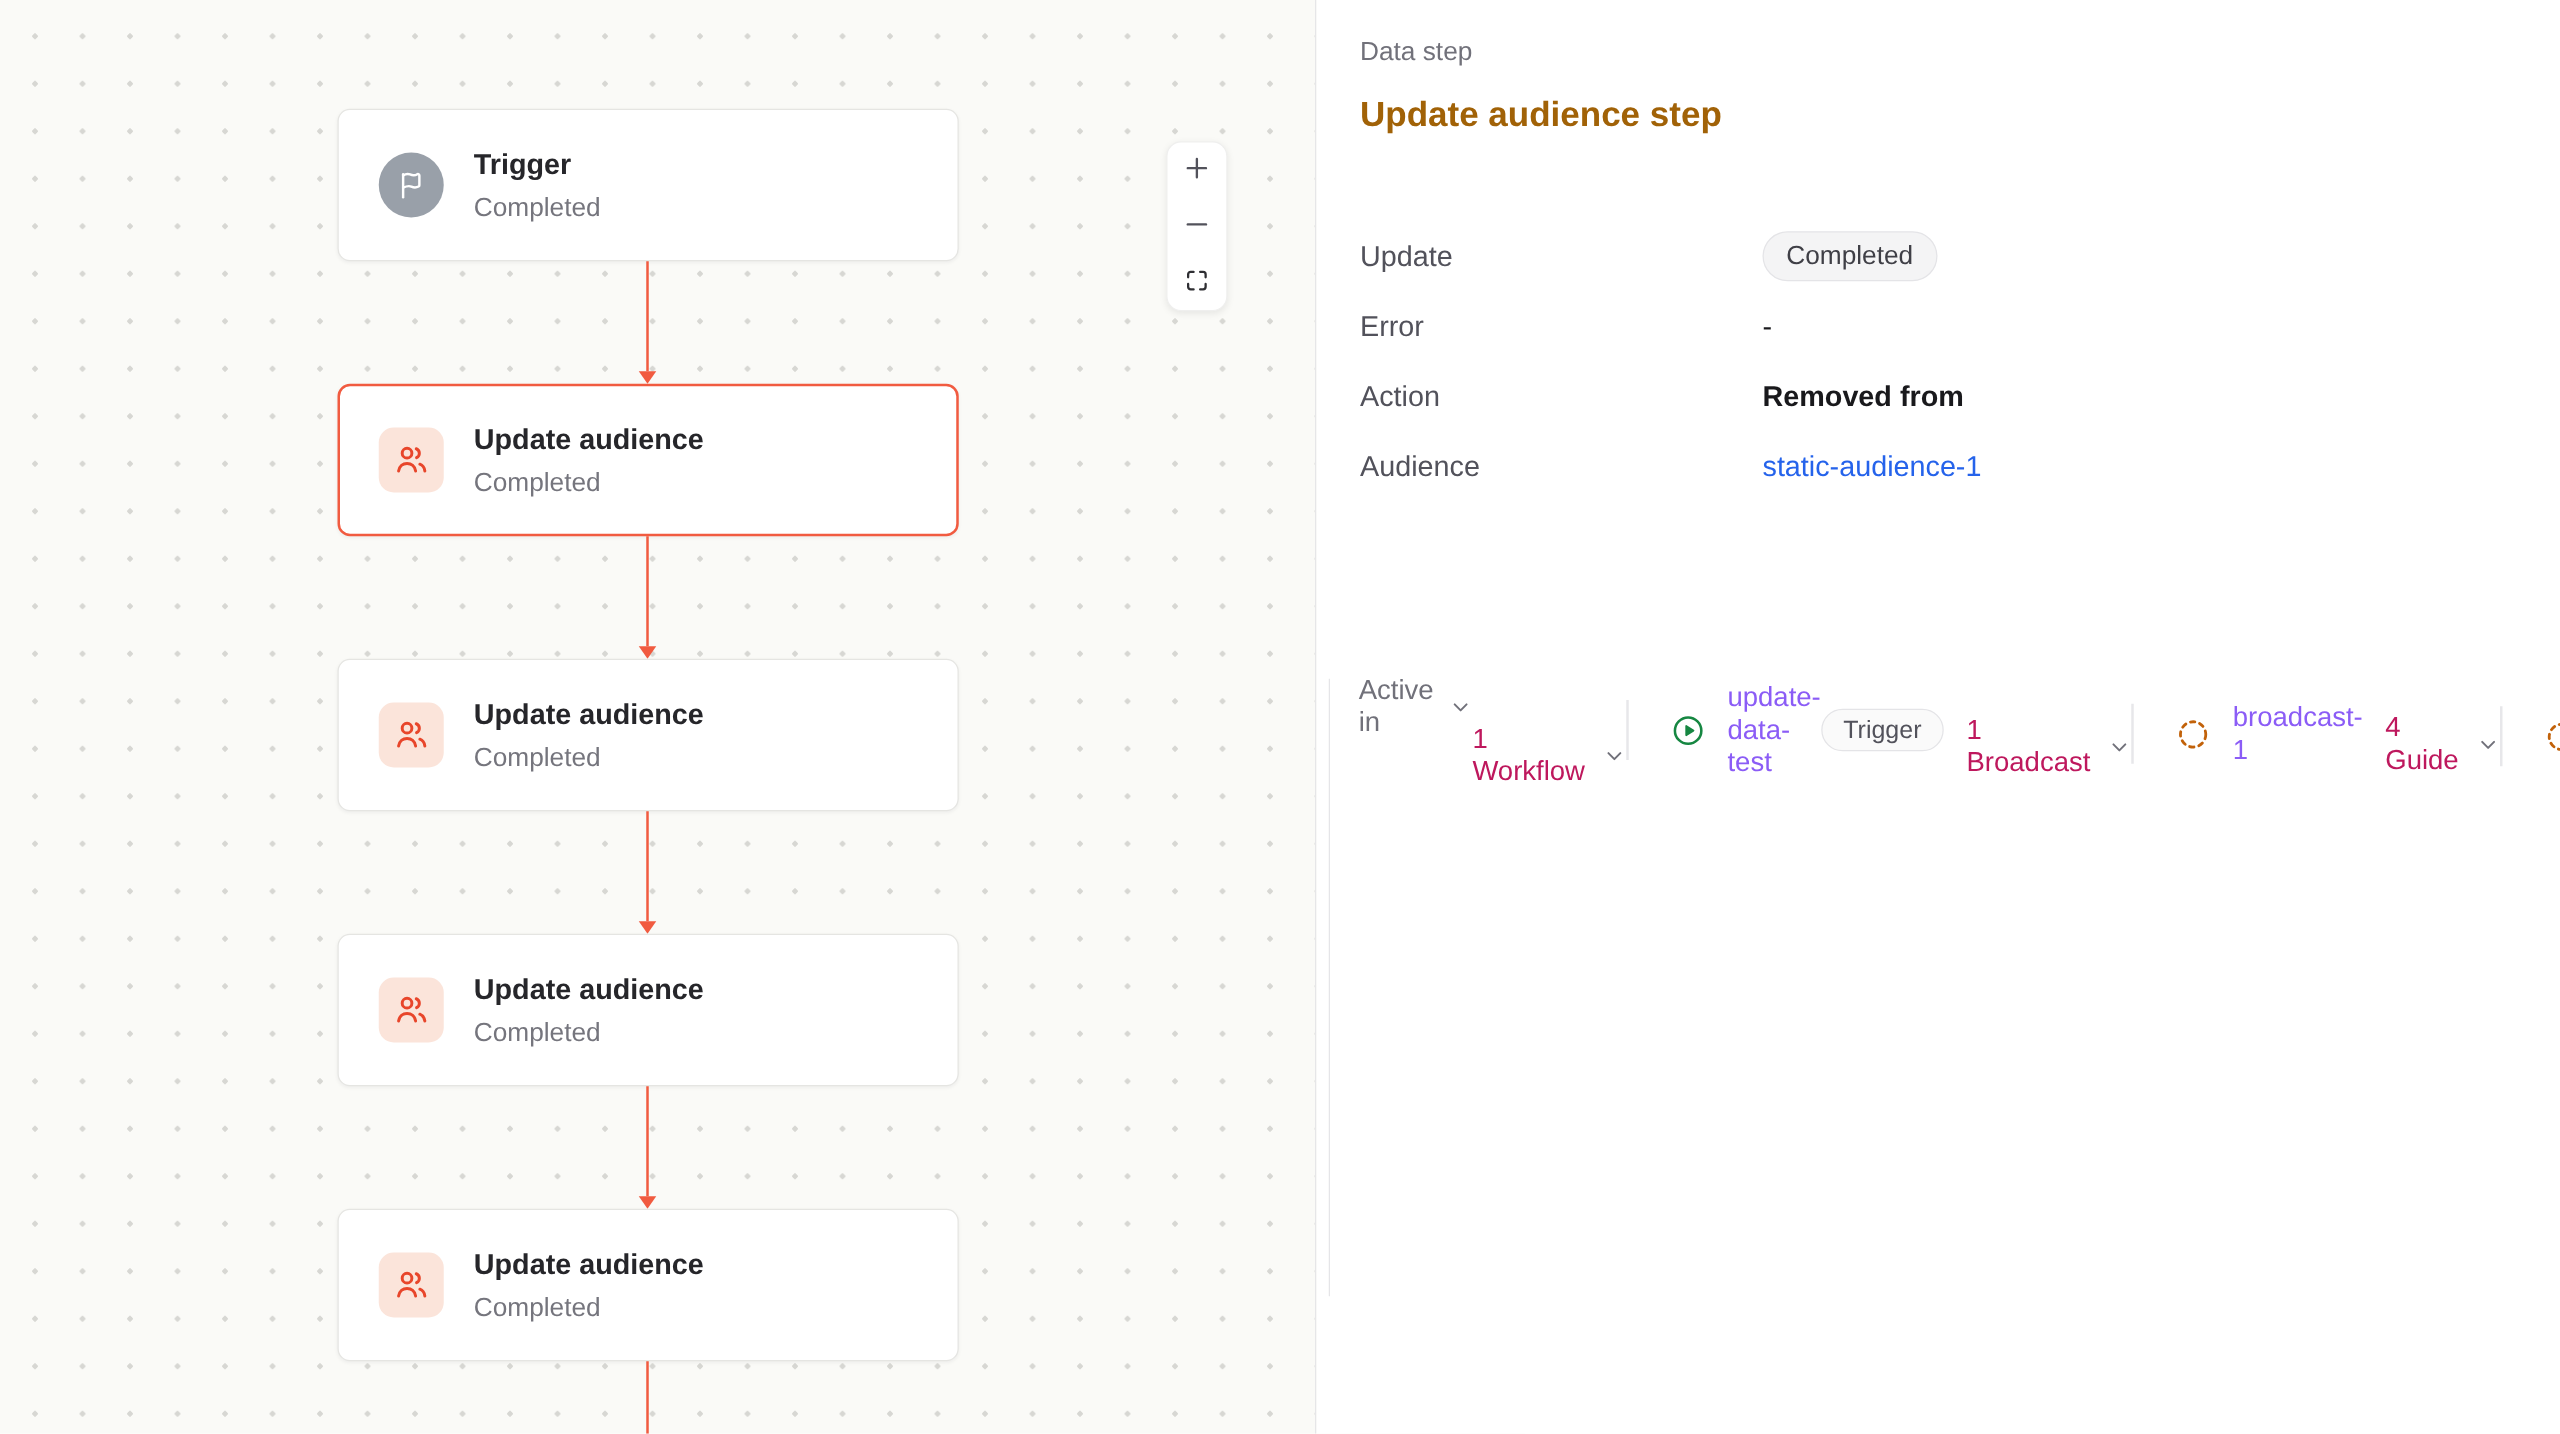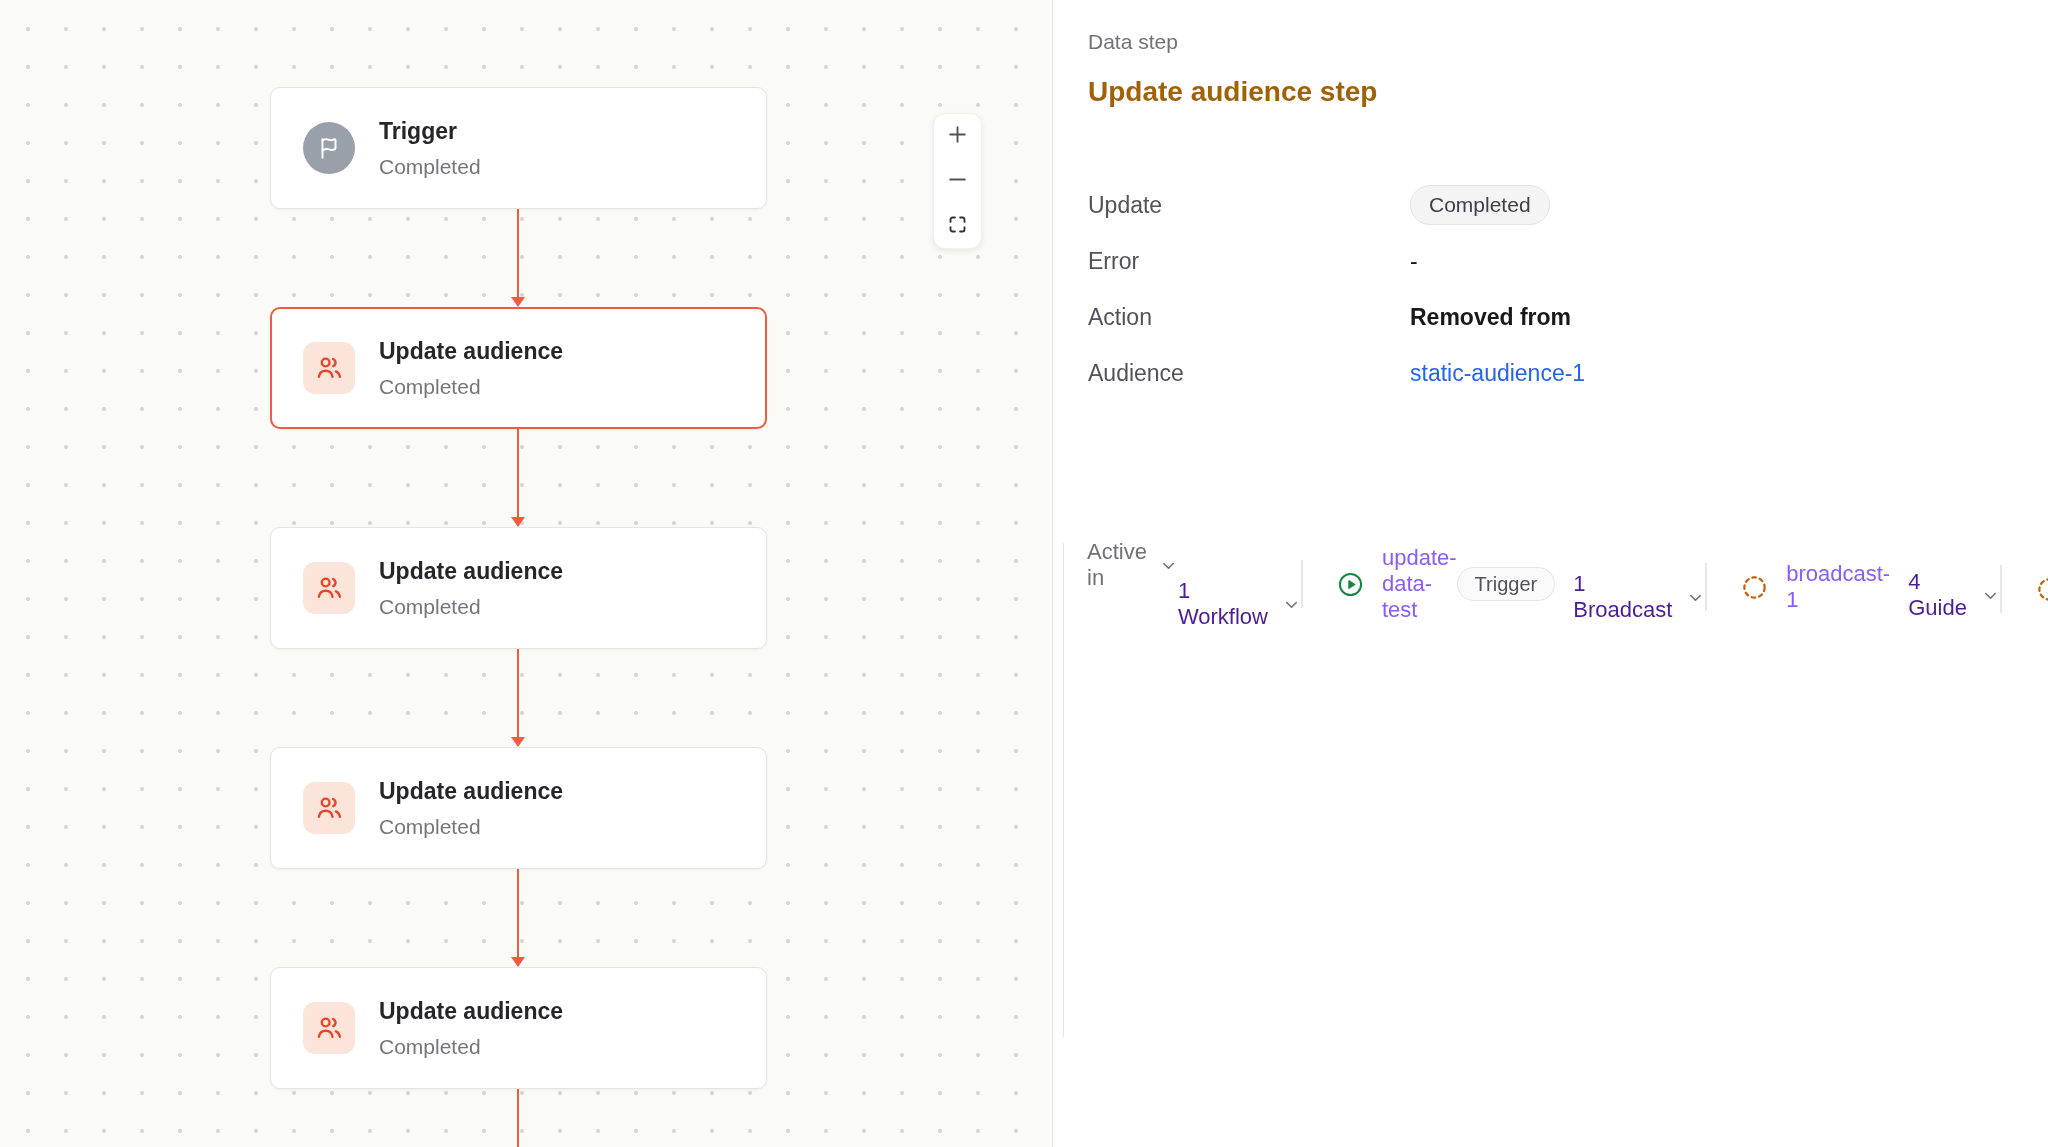--- a/index.html
+++ b/index.html
@@ -61,21 +61,21 @@
   }
 
   .active-block {
     position:absolute; left:9px; top:543px; right:0; height:494px;
     border-left:1px solid #e5e5e8; padding-left:23px;
     display:flex; flex-direction:row;
   }
   .active-head { height:32px; margin-top:6px; display:flex; align-items:center; gap:12px; cursor:pointer; }
   .active-head .lbl { font-size:22px; color:#71717a; }
   .group-head { height:32px; display:flex; align-items:center; gap:14px; cursor:pointer; }
-  .group-head .lbl { font-size:22px; color:#4c1d95; }
+  .group-head .lbl { font-size:22px; color:#be185d; }
   .gh-1 { margin-top:45px; } .gh-2 { margin-top:38px; } .gh-3 { margin-top:36px; }
   .group-item {
     height:48px; display:flex; align-items:center;
     border-left:2px solid #e7e7ea; padding-left:34px; margin-right:18px; cursor:pointer;
   }
   .gi-1 { margin-top:17px; } .gi-2 { margin-top:20px; } .gi-3 { margin-top:22px; }
   .item-icon { width:27px; height:27px; flex:0 0 27px; display:flex; align-items:center; justify-content:center; }
   .item-name { margin-left:18px; font-size:22px; color:#8b5cf6; }
   .tag {
     margin-left:auto; display:inline-flex; align-items:center; height:34px; padding:0 17px;

